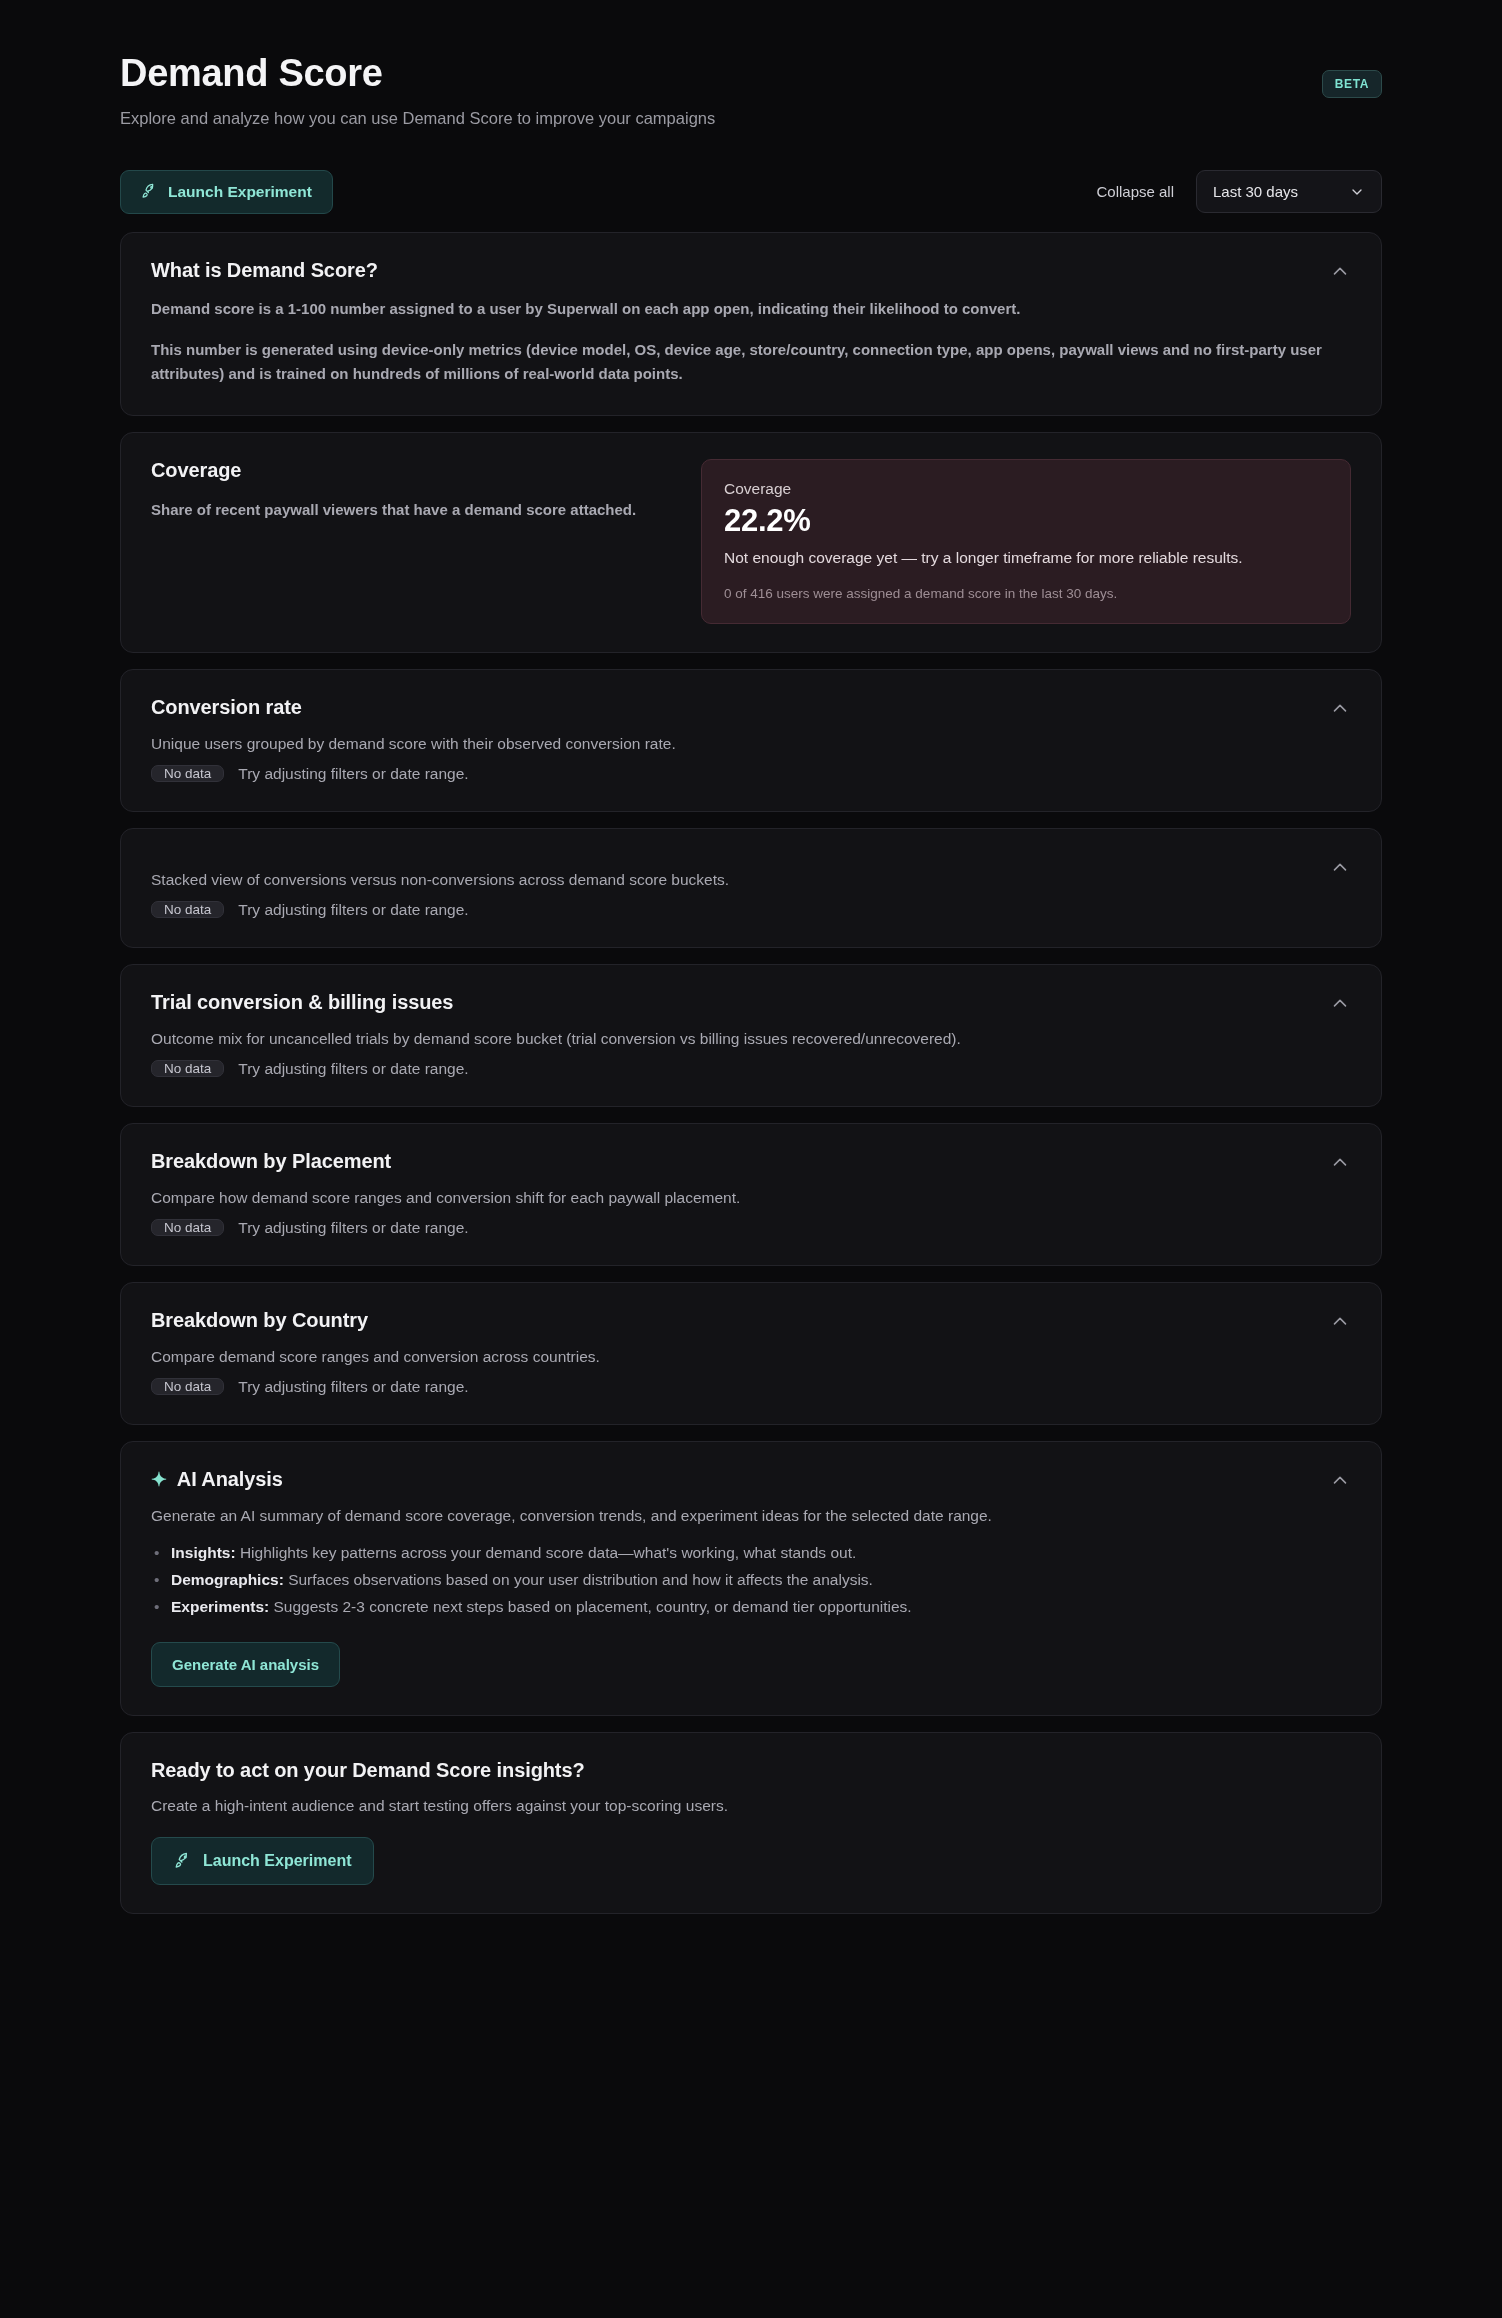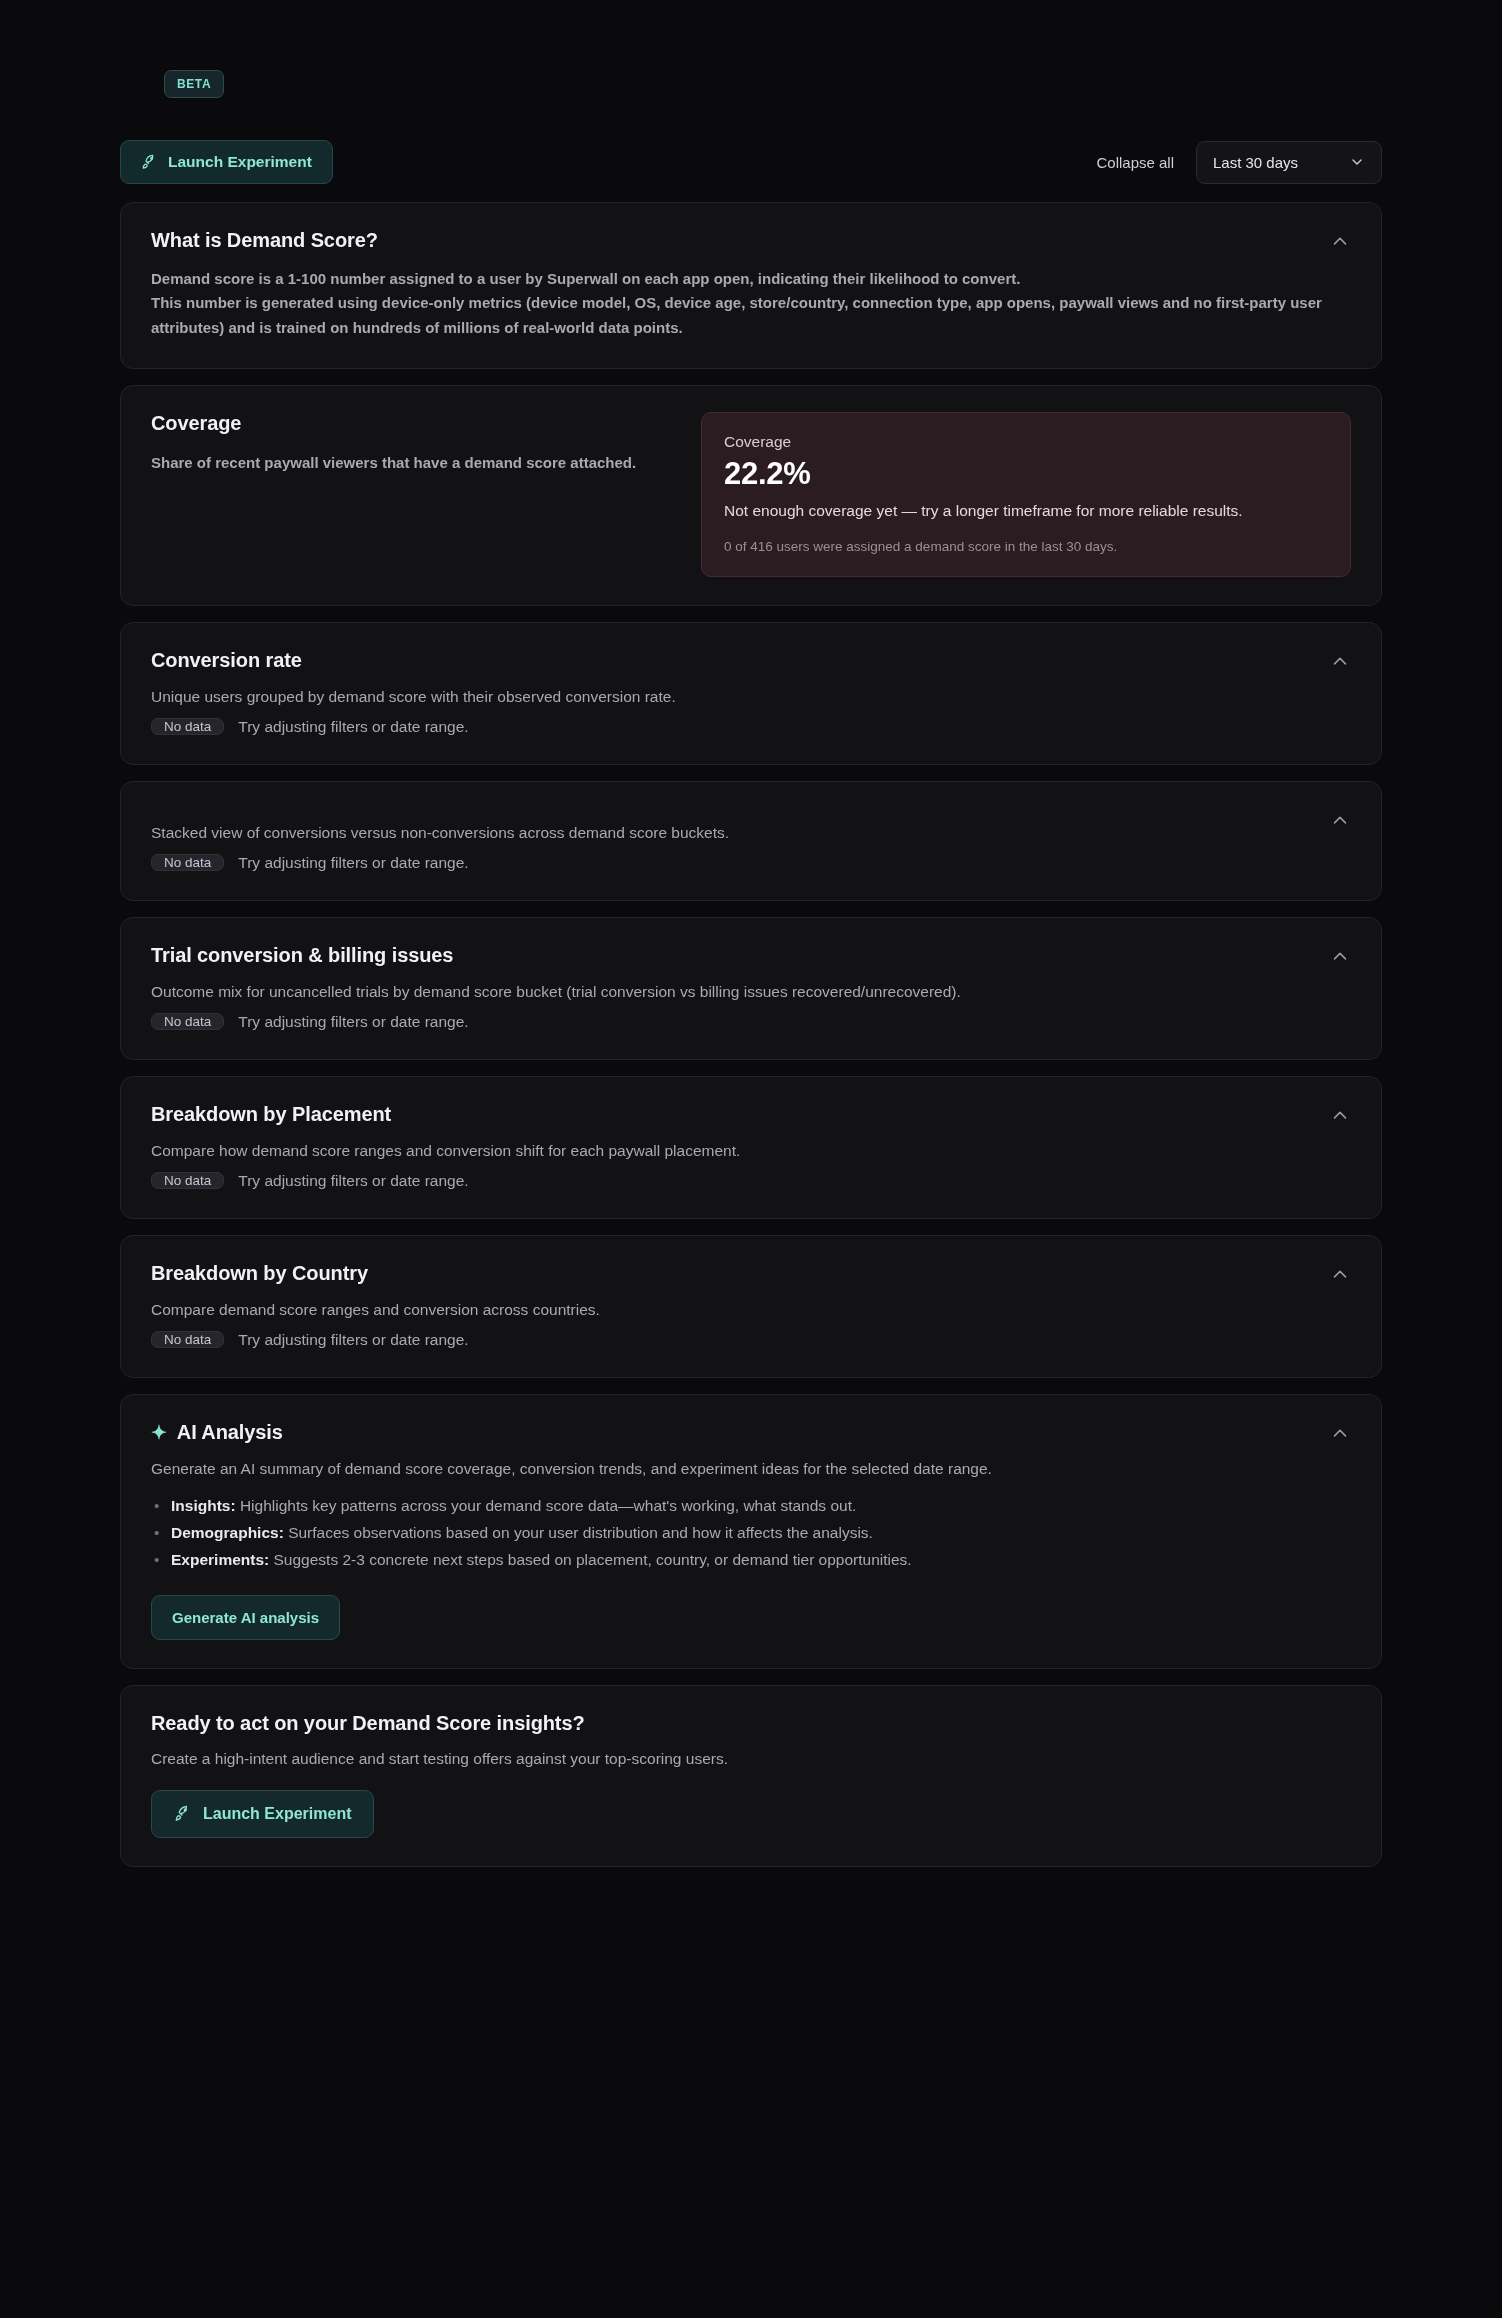--- a/index.html
+++ b/index.html
@@ -118,21 +118,21 @@
     align-items: center;
     gap: 10px;
   }
   .card-body {
     margin-top: 15px;
     font-size: 15px;
     color: #a9a9b2;
     line-height: 1.62;
     font-weight: bold;
   }
-  .card-body p + p { }
+  .card-body p + p { margin-top: 17px; }
 
   .chev {
     position: absolute;
     top: 28px;
     right: 30px;
     width: 22px;
     height: 22px;
     cursor: pointer;
     color: #9a9aa3;
   }
@@ -252,20 +252,24 @@
   }
 
   svg { display: block; }
 </style>
 </head>
 <body>
 
 <div class="page">
 
   <div class="header">
+    <div class="header-left">
+      <div class="page-title">Demand Score</div>
+      <div class="page-subtitle">Explore and analyze how you can use Demand Score to improve your campaigns</div>
+    </div>
     <div class="beta-badge">BETA</div>
   </div>
 
   <div class="toolbar">
     <div class="btn-launch">
       <span>
         <svg width="17" height="17" viewBox="0 0 24 24" fill="none" stroke="#8fe6d6" stroke-width="1.8" stroke-linecap="round" stroke-linejoin="round">
           <path d="M5 15c-1.5 1.5-2 5-2 5s3.5-.5 5-2c.9-.9.9-2.1 0-3s-2.1-.9-3 0z"></path>
           <path d="M10.5 13.5L7 10c1-4 4.5-7.5 9.5-8 .5 5-3 8.5-7 9.5z"></path>
           <circle cx="15" cy="6.5" r="1.2"></circle>

